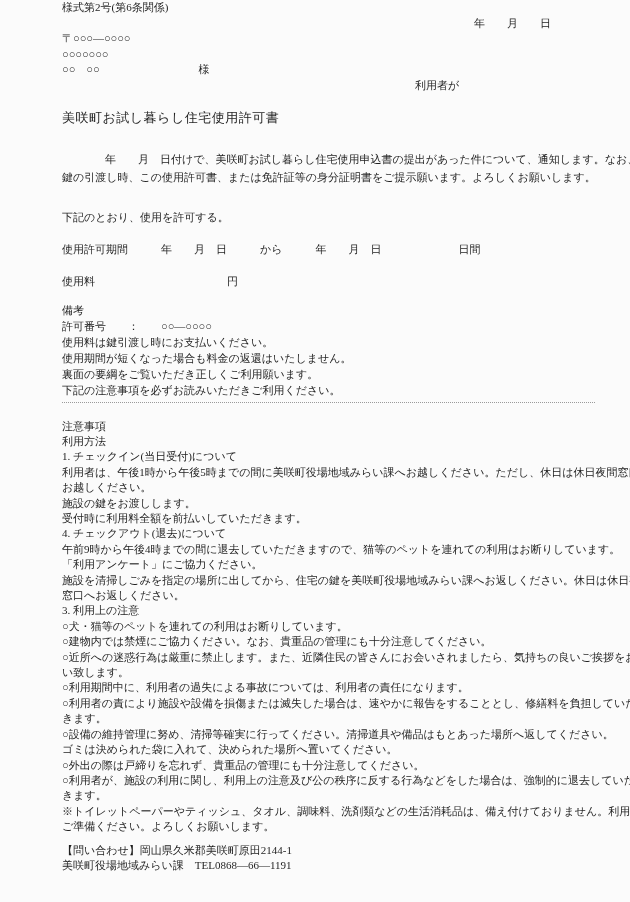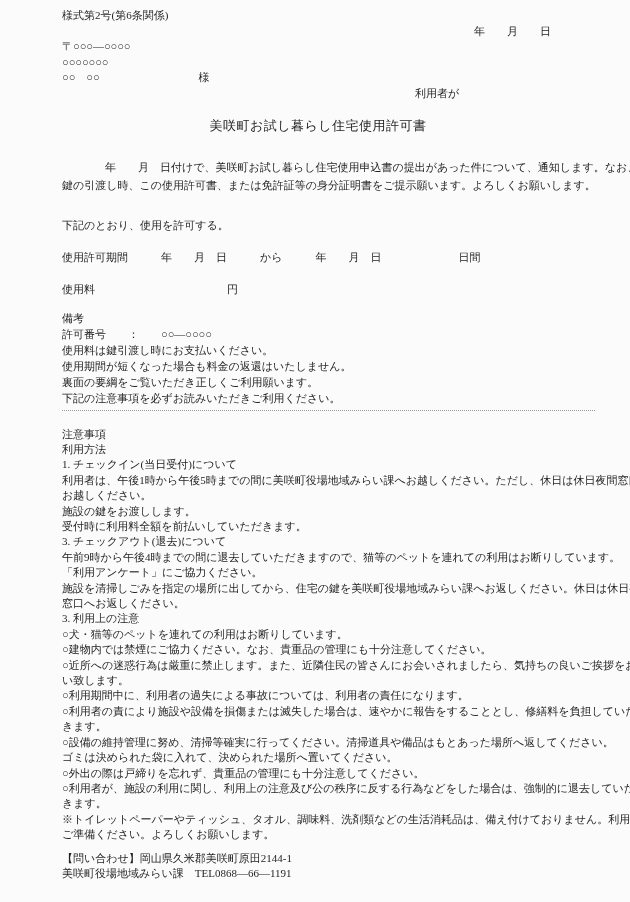--- a/index.html
+++ b/index.html
@@ -1,35 +1,34 @@
 <!DOCTYPE html>
 <html lang="ja"><head>
 <meta charset="utf-8">
 <style>
   html,body { margin:0; padding:0; }
   body { font-family:"Liberation Serif","DejaVu Serif",serif; }
   .page {
     position:relative;
     width:630px; height:902px;
     box-sizing:border-box;
-    padding-top:8px;
     background:var(--bg,#fbfbfb);
     color:var(--fg,#1f1f1f);
     overflow:hidden;
   }
   .l {
     padding-left:62px; padding-right:30px;
     font-size:11px; line-height:15.6px;
     white-space:pre;
   }
   .date-right { padding-left:0; text-align:right; padding-right:79px; }
   .issuer-line { padding-left:415px; }
   .doc-title {
     font-size:13px; line-height:22px; margin-top:13px;
-    text-align:center; padding:0 56px 0 62px;
+    text-align:left; padding:0 56px 0 62px;
     letter-spacing:0.5px; font-weight:500;
   }
   .para  { line-height:18px; }
   .para1 { margin-top:21px; text-indent:43px; }
   .grant-line  { margin-top:22px; line-height:18px; }
   .field-row   { margin-top:14px; line-height:18px; }
   .remarks-label { margin-top:12px; line-height:16px; }
   .remark-line { line-height:16px; }
   .divider {
     height:0; border-top:1px dotted var(--divider,#9a9a9a);
@@ -80,21 +79,21 @@
 
   <div>
     <div class="l note-line notes-heading">注意事項</div>
     <div class="l note-line">利用方法</div>
     <div>
         <div class="l note-line">1. チェックイン(当日受付)について</div>
         <div class="l note-line">利用者は、午後1時から午後5時までの間に美咲町役場地域みらい課へお越しください。ただし、休日は休日夜間窓口へ</div>
         <div class="l note-line">お越しください。</div>
         <div class="l note-line">施設の鍵をお渡しします。</div>
         <div class="l note-line">受付時に利用料全額を前払いしていただきます。</div>
-        <div class="l note-line">3. チェックアウト(退去)について</div>
+        <div class="l note-line">4. チェックアウト(退去)について</div>
         <div class="l note-line">午前9時から午後4時までの間に退去していただきますので、猫等のペットを連れての利用はお断りしています。</div>
         <div class="l note-line">「利用アンケート」にご協力ください。</div>
         <div class="l note-line">施設を清掃しごみを指定の場所に出してから、住宅の鍵を美咲町役場地域みらい課へお返しください。休日は休日夜間</div>
         <div class="l note-line">窓口へお返しください。</div>
         <div class="l note-line">3. 利用上の注意</div>
         <div class="l note-line">○犬・猫等のペットを連れての利用はお断りしています。</div>
         <div class="l note-line">○建物内では禁煙にご協力ください。なお、貴重品の管理にも十分注意してください。</div>
         <div class="l note-line">○近所への迷惑行為は厳重に禁止します。また、近隣住民の皆さんにお会いされましたら、気持ちの良いご挨拶をお願</div>
         <div class="l note-line">い致します。</div>
         <div class="l note-line">○利用期間中に、利用者の過失による事故については、利用者の責任になります。</div>

